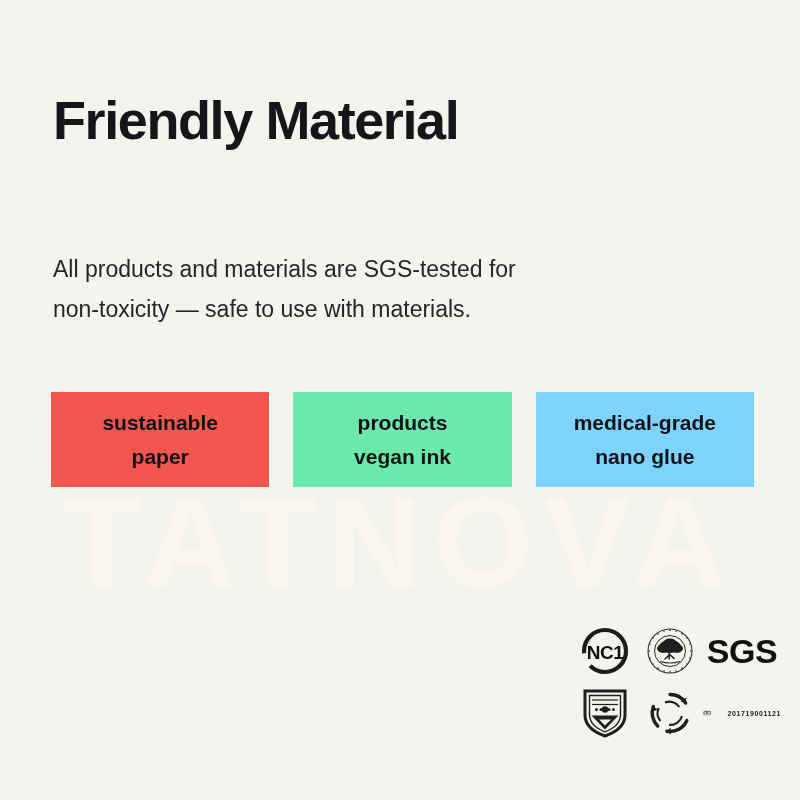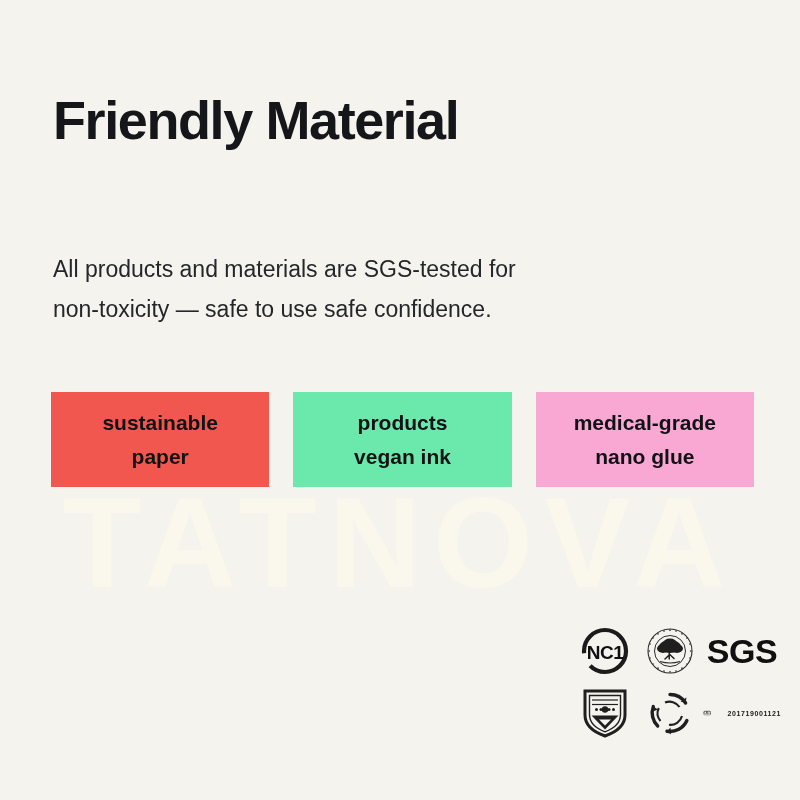--- a/index.html
+++ b/index.html
@@ -153,36 +153,36 @@
 <div class="page" style="background: rgb(244, 243, 238);">
 
   <div class="watermark" style="color: rgb(250, 248, 236);">TATNOVA</div>
 
   <h1 class="heading" style="color: rgb(21, 22, 26);">
     <span class="line">Friendly Material</span>
   </h1>
 
   <p class="subtitle" style="color: rgb(37, 38, 42);">
     <span class="line">All products and materials are SGS-tested for</span>
-    <span class="line">non-toxicity — safe to use safe confidence.</span>
+    <span class="line">non-toxicity — safe to use with materials.</span>
   </p>
 
   <div class="chips">
 
     <div class="chip" style="background: rgb(242, 87, 79); color: rgb(17, 18, 21);">
       <span class="cl">sustainable</span>
       <span class="cl">paper</span>
     </div>
 
     <div class="chip" style="background: rgb(107, 232, 171); color: rgb(17, 18, 21);">
       <span class="cl">products</span>
       <span class="cl">vegan ink</span>
     </div>
 
-    <div class="chip" style="background: #f9a8d4; color: rgb(17, 18, 21);">
+    <div class="chip" style="background: #7dd3fc; color: rgb(17, 18, 21);">
       <span class="cl">medical-grade</span>
       <span class="cl">nano glue</span>
     </div>
 
   </div>
 
   <div class="badges">
 
     <div class="badge">
       <svg width="50" height="50" viewBox="0 0 50 50">

